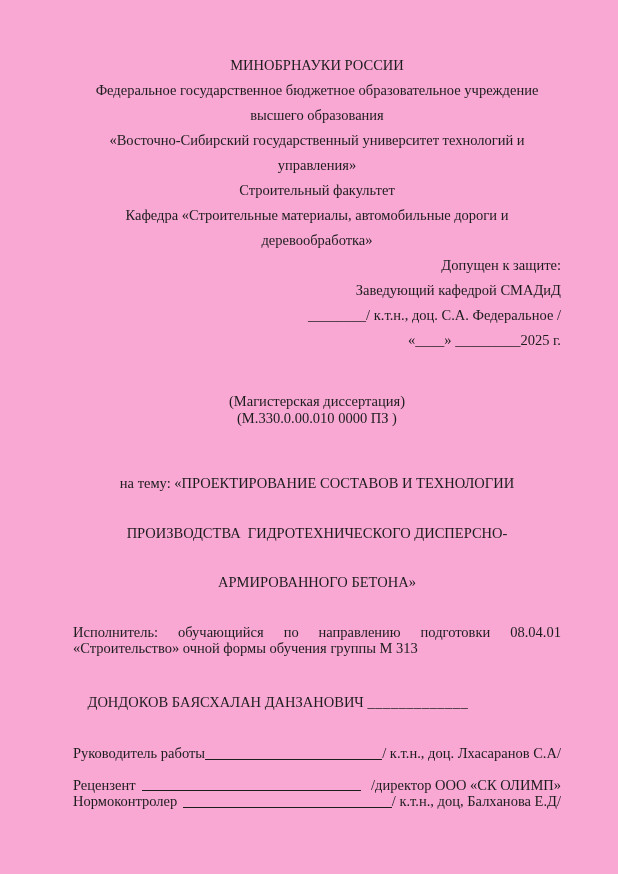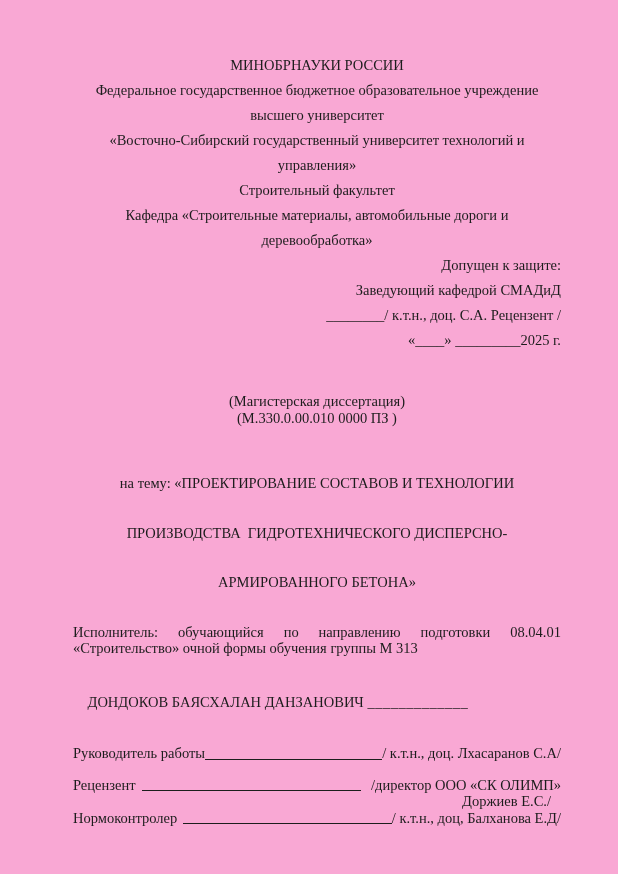--- a/index.html
+++ b/index.html
@@ -32,29 +32,29 @@
   .byline { text-align: right; padding-right: 10px; line-height: 16.5px; }
 </style>
 </head>
 <body>
 
 <div class="page">
 
   <div class="header">
     <div>МИНОБРНАУКИ РОССИИ</div>
     <div>Федеральное государственное бюджетное образовательное учреждение</div>
-    <div>высшего университет</div>
+    <div>высшего образования</div>
     <div>«Восточно-Сибирский государственный университет технологий и</div>
     <div>управления»</div>
     <div>Строительный факультет</div>
     <div>Кафедра «Строительные материалы, автомобильные дороги и</div>
     <div>деревообработка»</div>
     <div class="right">Допущен к защите:</div>
     <div class="right">Заведующий кафедрой СМАДиД</div>
-    <div class="right">________/ к.т.н., доц. С.А. Рецензент /</div>
+    <div class="right">________/ к.т.н., доц. С.А. Федеральное /</div>
     <div class="right">«____» _________2025 г.</div>
   </div>
 
   <div class="title-block">
     <div>(Магистерская диссертация)</div>
     <div>(М.330.0.00.010 0000 ПЗ )</div>
   </div>
 
   <div class="theme-block">
     <div>на тему: «ПРОЕКТИРОВАНИЕ СОСТАВОВ И ТЕХНОЛОГИИ</div>
@@ -83,23 +83,20 @@
     <span class="fill"></span>
     <span>/ к.т.н., доц. Лхасаранов С.А/</span>
   </div>
 
   <div class="sig-row m15">
     <span>Рецензент</span>
     <span class="fill gap-l gap-r"></span>
     <span> /директор ООО «СК ОЛИМП»</span>
   </div>
 
-  <div class="byline">
-    <span>Доржиев Е.С./</span>
-  </div>
 
   <div class="sig-row">
     <span>Нормоконтролер</span>
     <span class="fill gap-l"></span>
     <span>/ к.т.н., доц, Балханова Е.Д/</span>
   </div>
 
 </div>
 
 </body></html>

